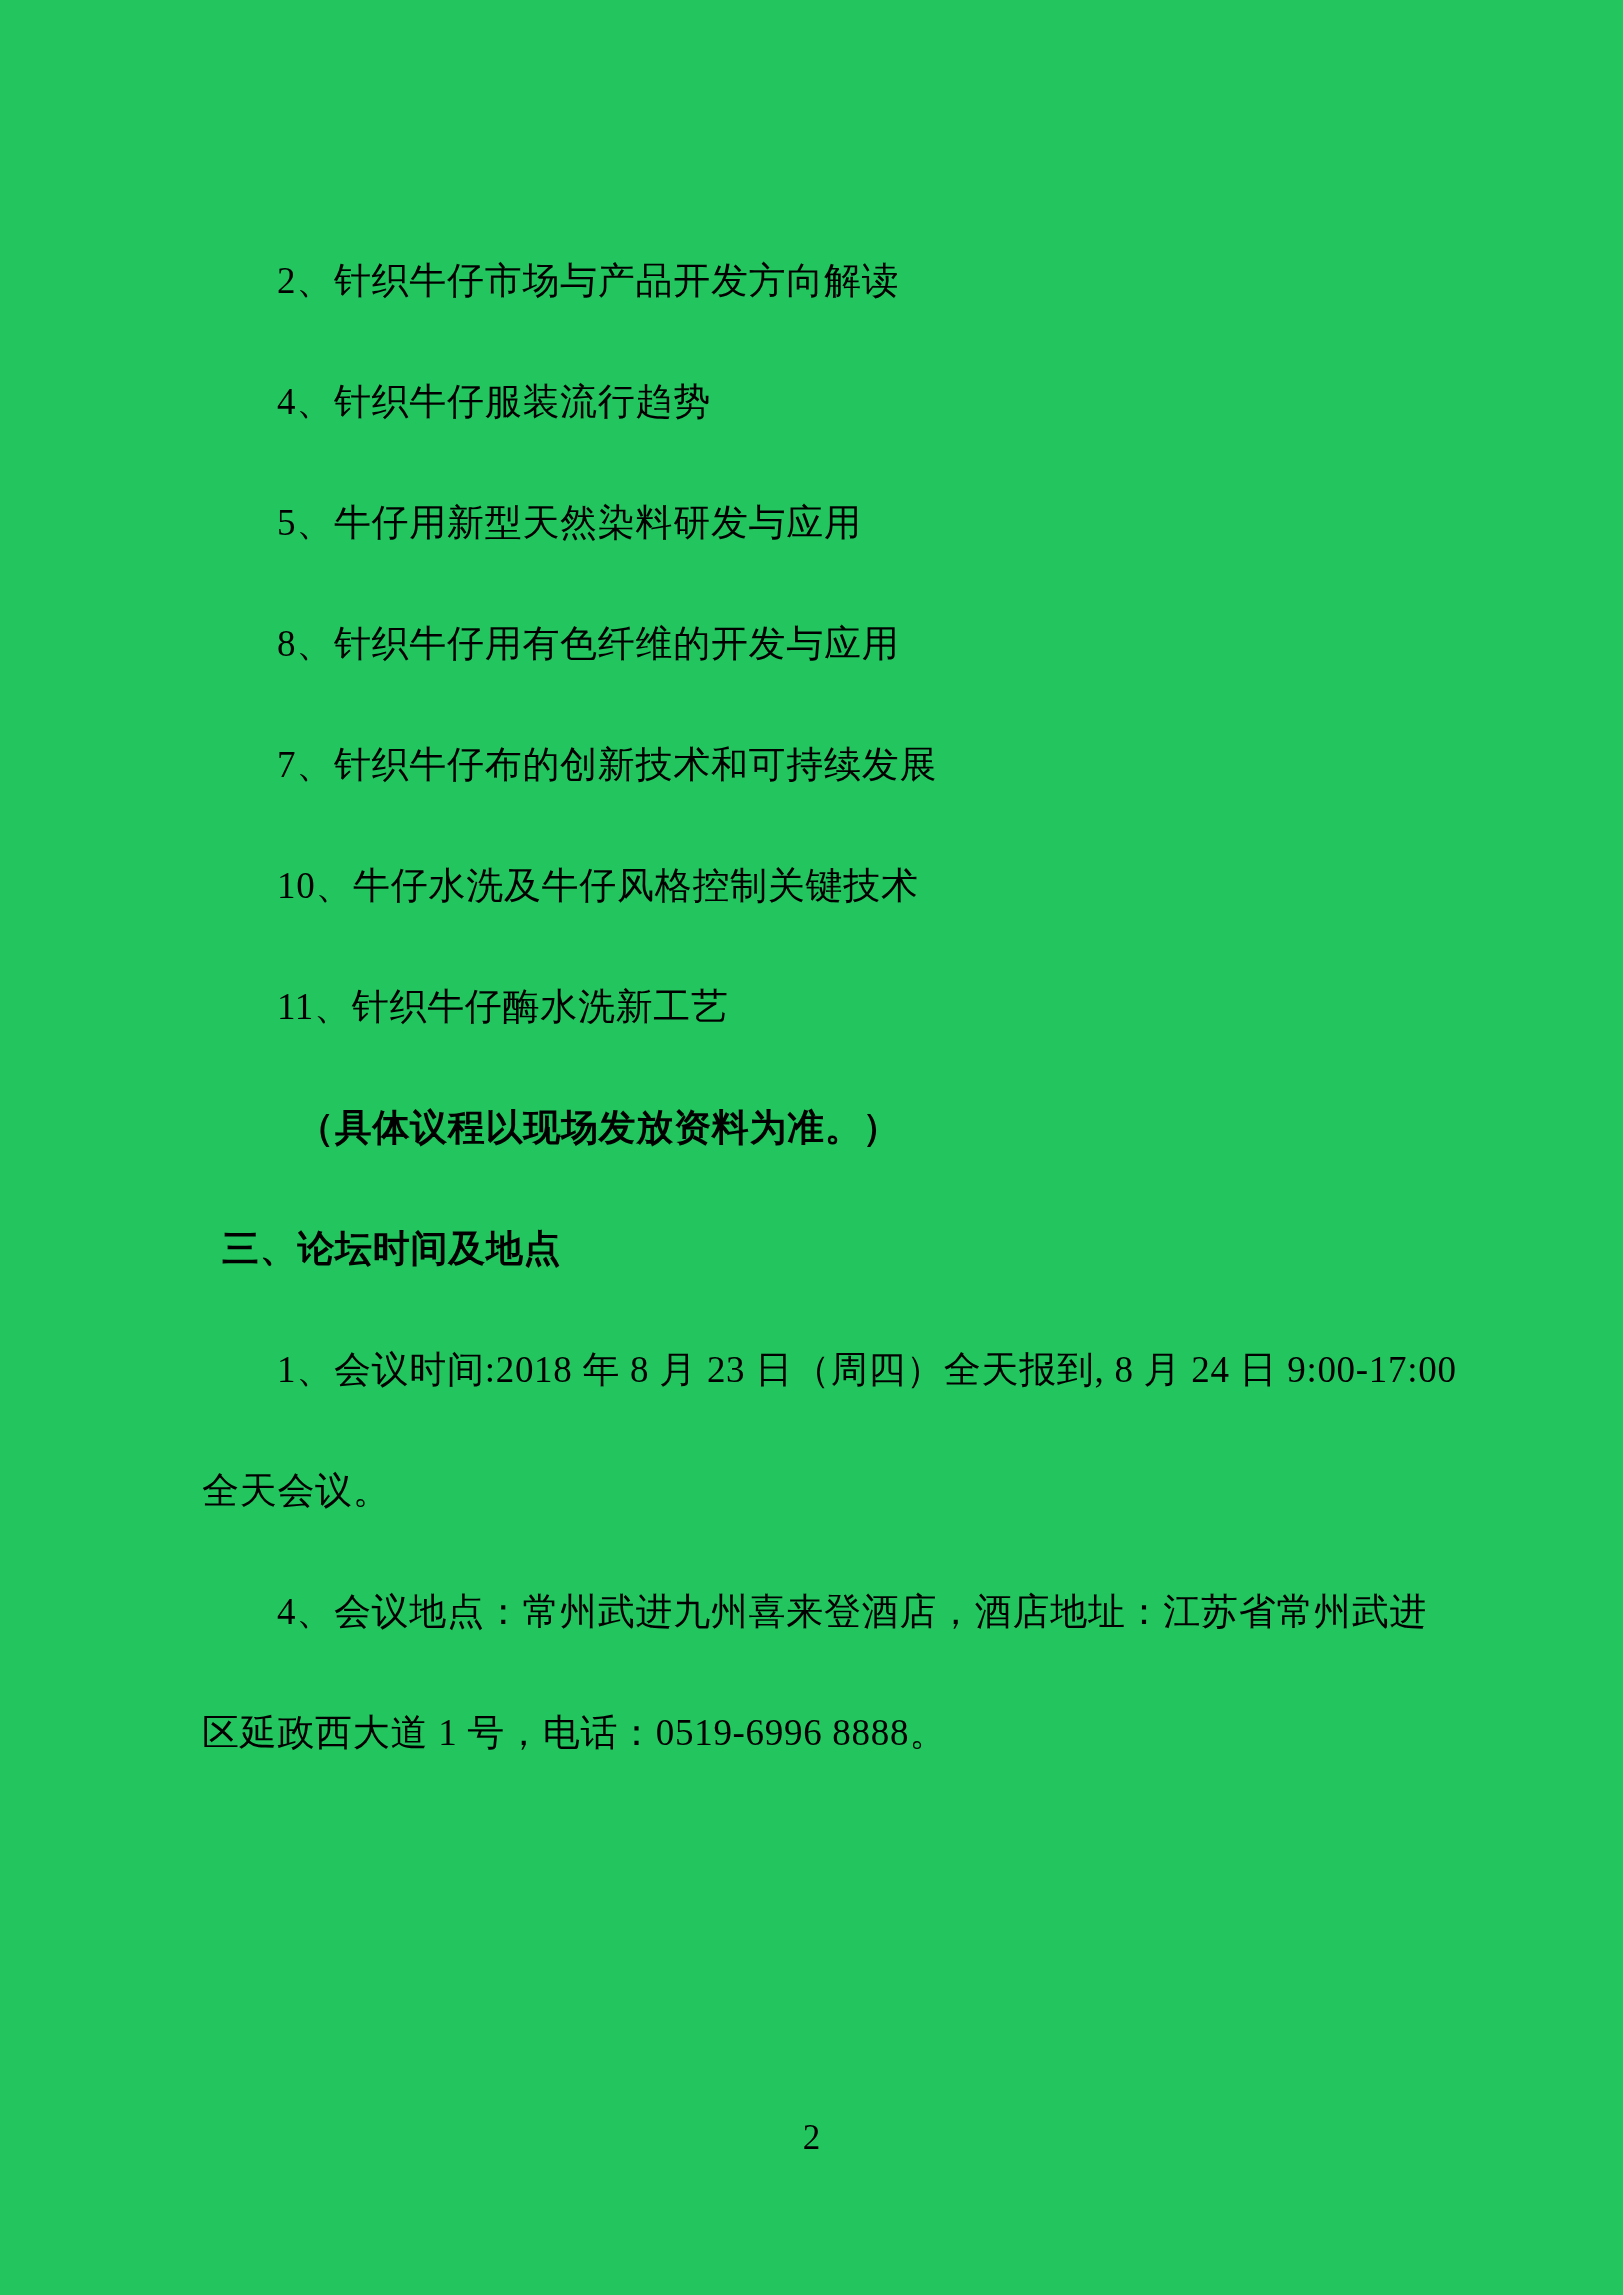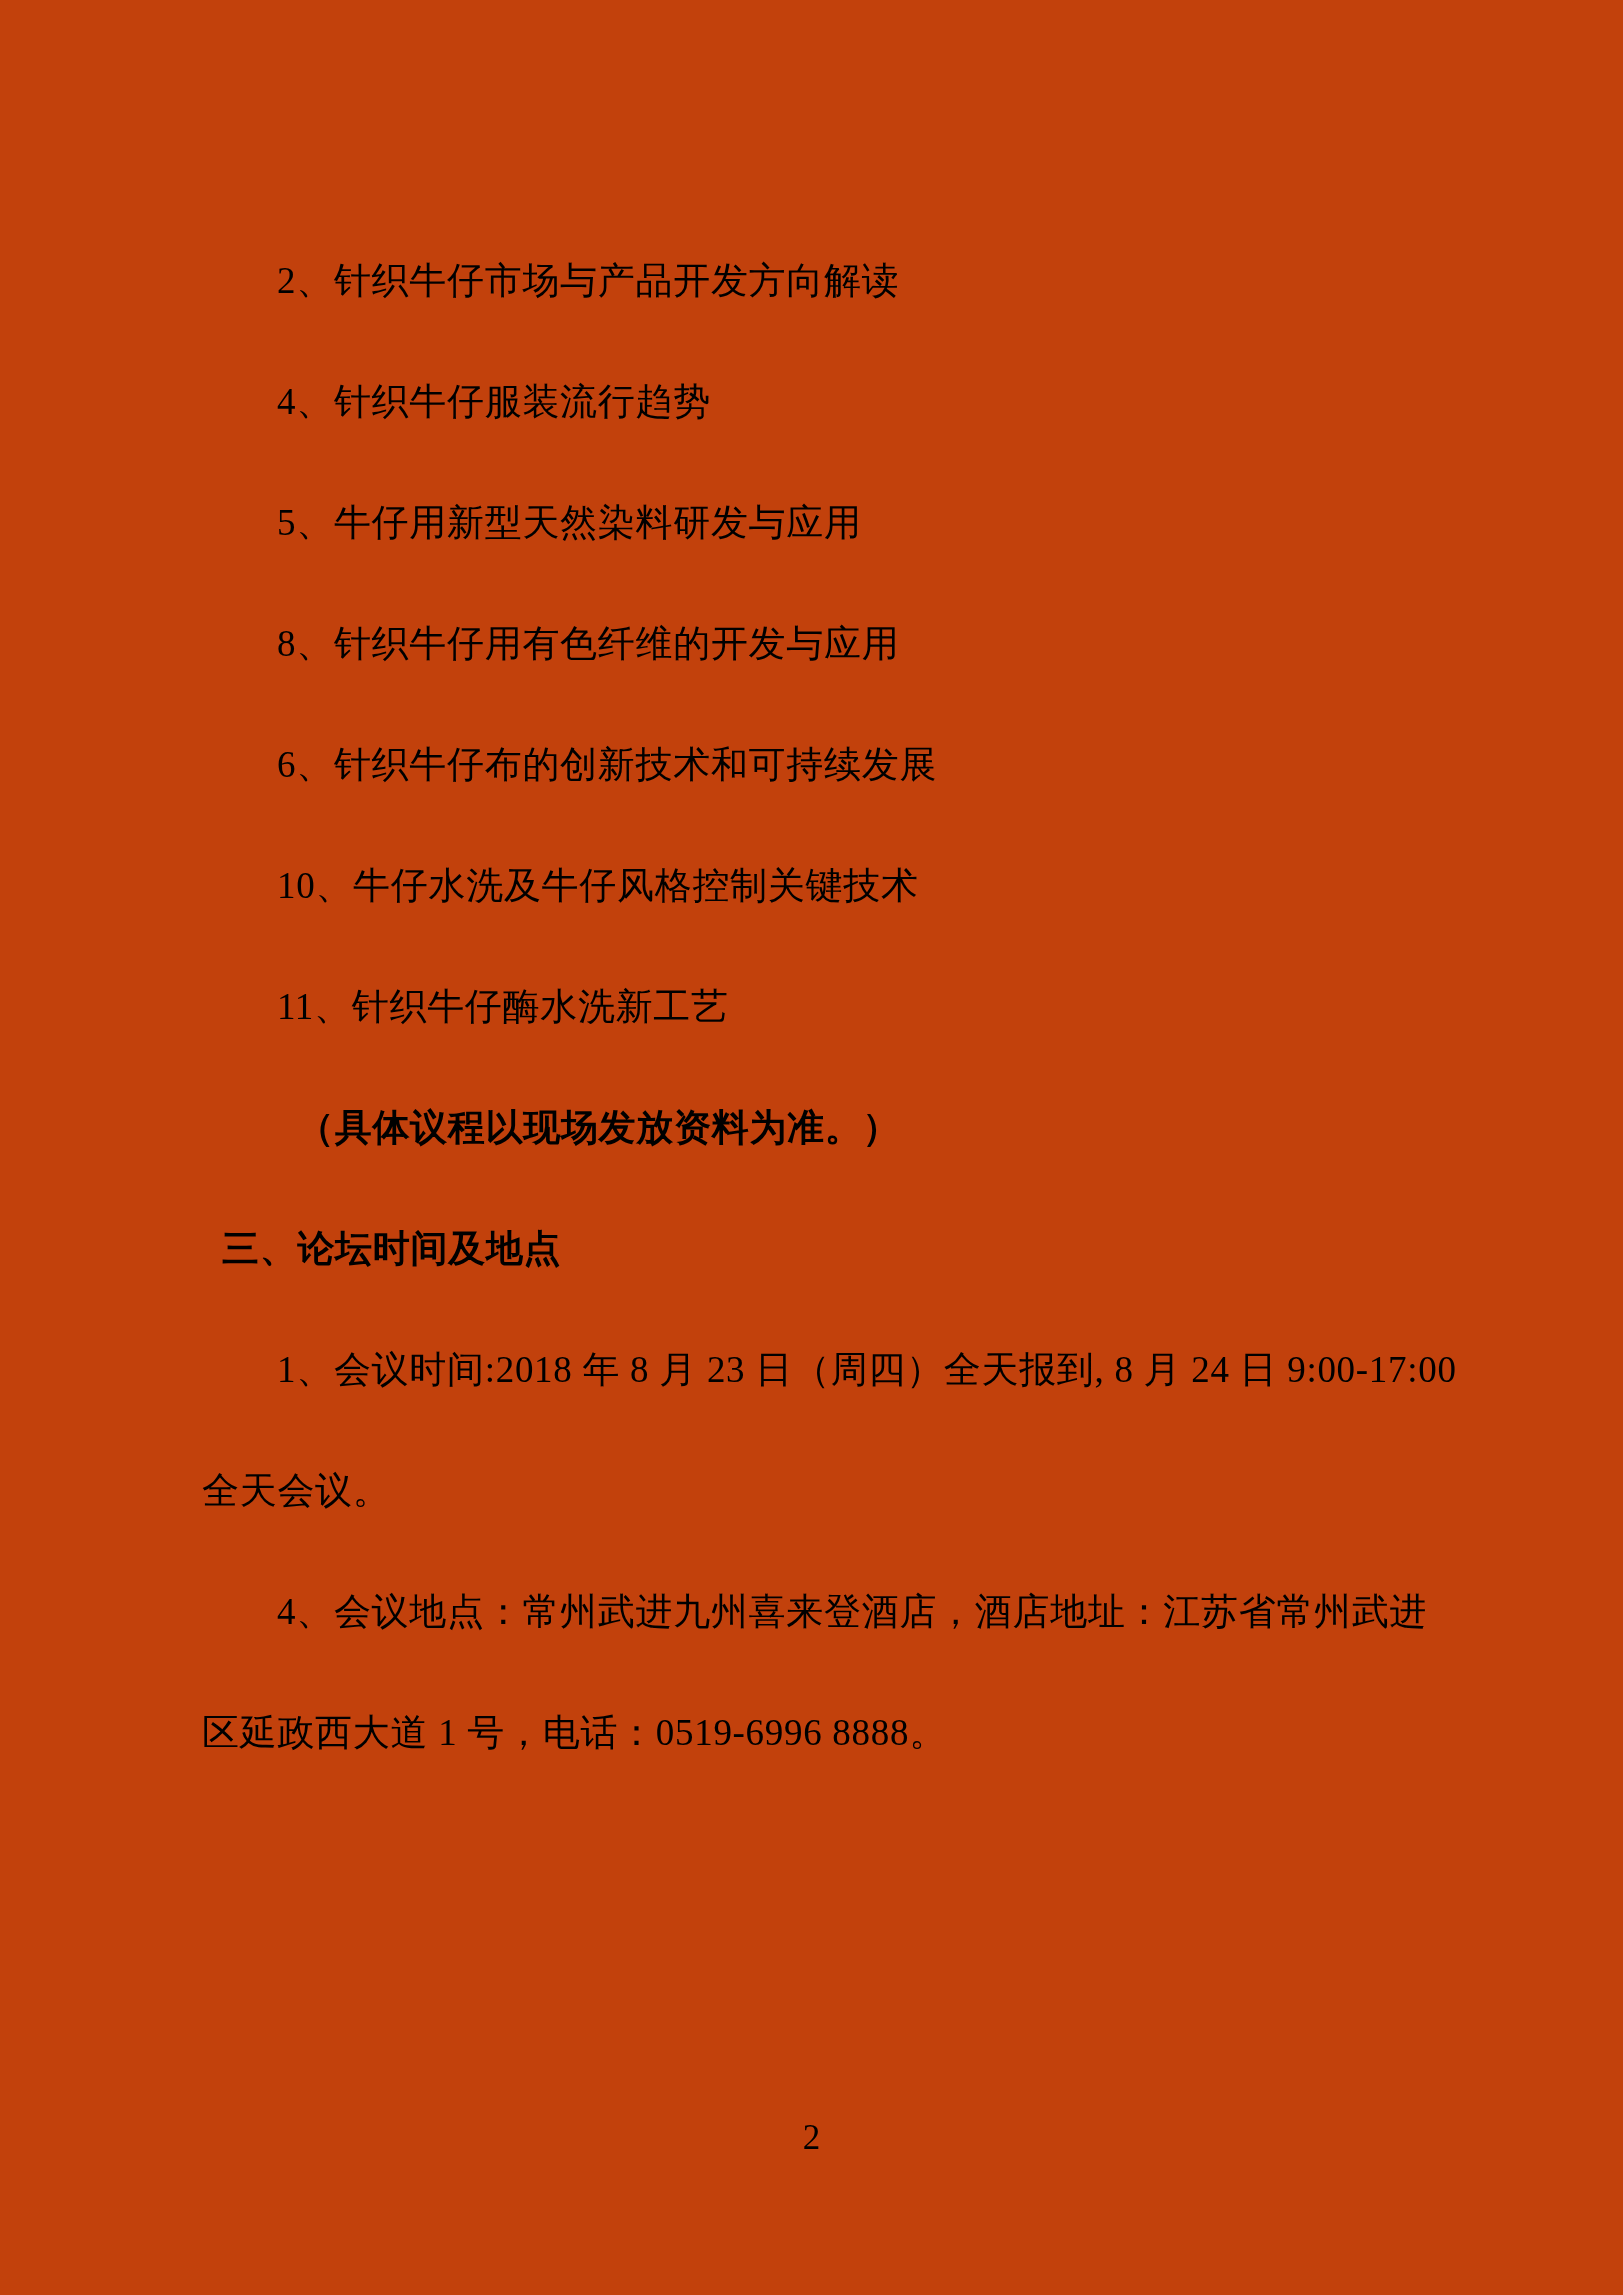--- a/index.html
+++ b/index.html
@@ -5,21 +5,21 @@
   html, body {
     margin: 0;
     padding: 0;
     background: #e8e8e8;
   }
   .page {
     position: relative;
     width: 1623px;
     height: 2295px;
     margin: 0 auto;
-    background: #c2410c;
+    background: #22c55e;
     color: #000000;
     font-family: "Liberation Serif", "DejaVu Serif", serif;
     overflow: hidden;
   }
   .content {
     position: absolute;
     left: 202px;
     top: 202px;
     width: 1263px;
   }
@@ -49,21 +49,21 @@
 </style>
 </head>
 <body>
 
 <div class="page">
   <div class="content">
     <p class="line indent">2、针织牛仔市场与产品开发方向解读</p>
     <p class="line indent">4、针织牛仔服装流行趋势</p>
     <p class="line indent">5、牛仔用新型天然染料研发与应用</p>
     <p class="line indent">8、针织牛仔用有色纤维的开发与应用</p>
-    <p class="line indent">6、针织牛仔布的创新技术和可持续发展</p>
+    <p class="line indent">7、针织牛仔布的创新技术和可持续发展</p>
     <p class="line indent">10、牛仔水洗及牛仔风格控制关键技术</p>
     <p class="line indent">11、针织牛仔酶水洗新工艺</p>
 
     <p class="line indent bold">（具体议程以现场发放资料为准。）</p>
 
     <p class="line bold">三、论坛时间及地点</p>
     <p class="line indent">1、会议时间:2018 年 8 月 23 日（周四）全天报到, 8 月 24 日 9:00-17:00</p>
     <p class="line">全天会议。</p>
     <p class="line indent">4、会议地点：常州武进九州喜来登酒店，酒店地址：江苏省常州武进</p>
     <p class="line">区延政西大道 1 号，电话：0519-6996 8888。</p>

